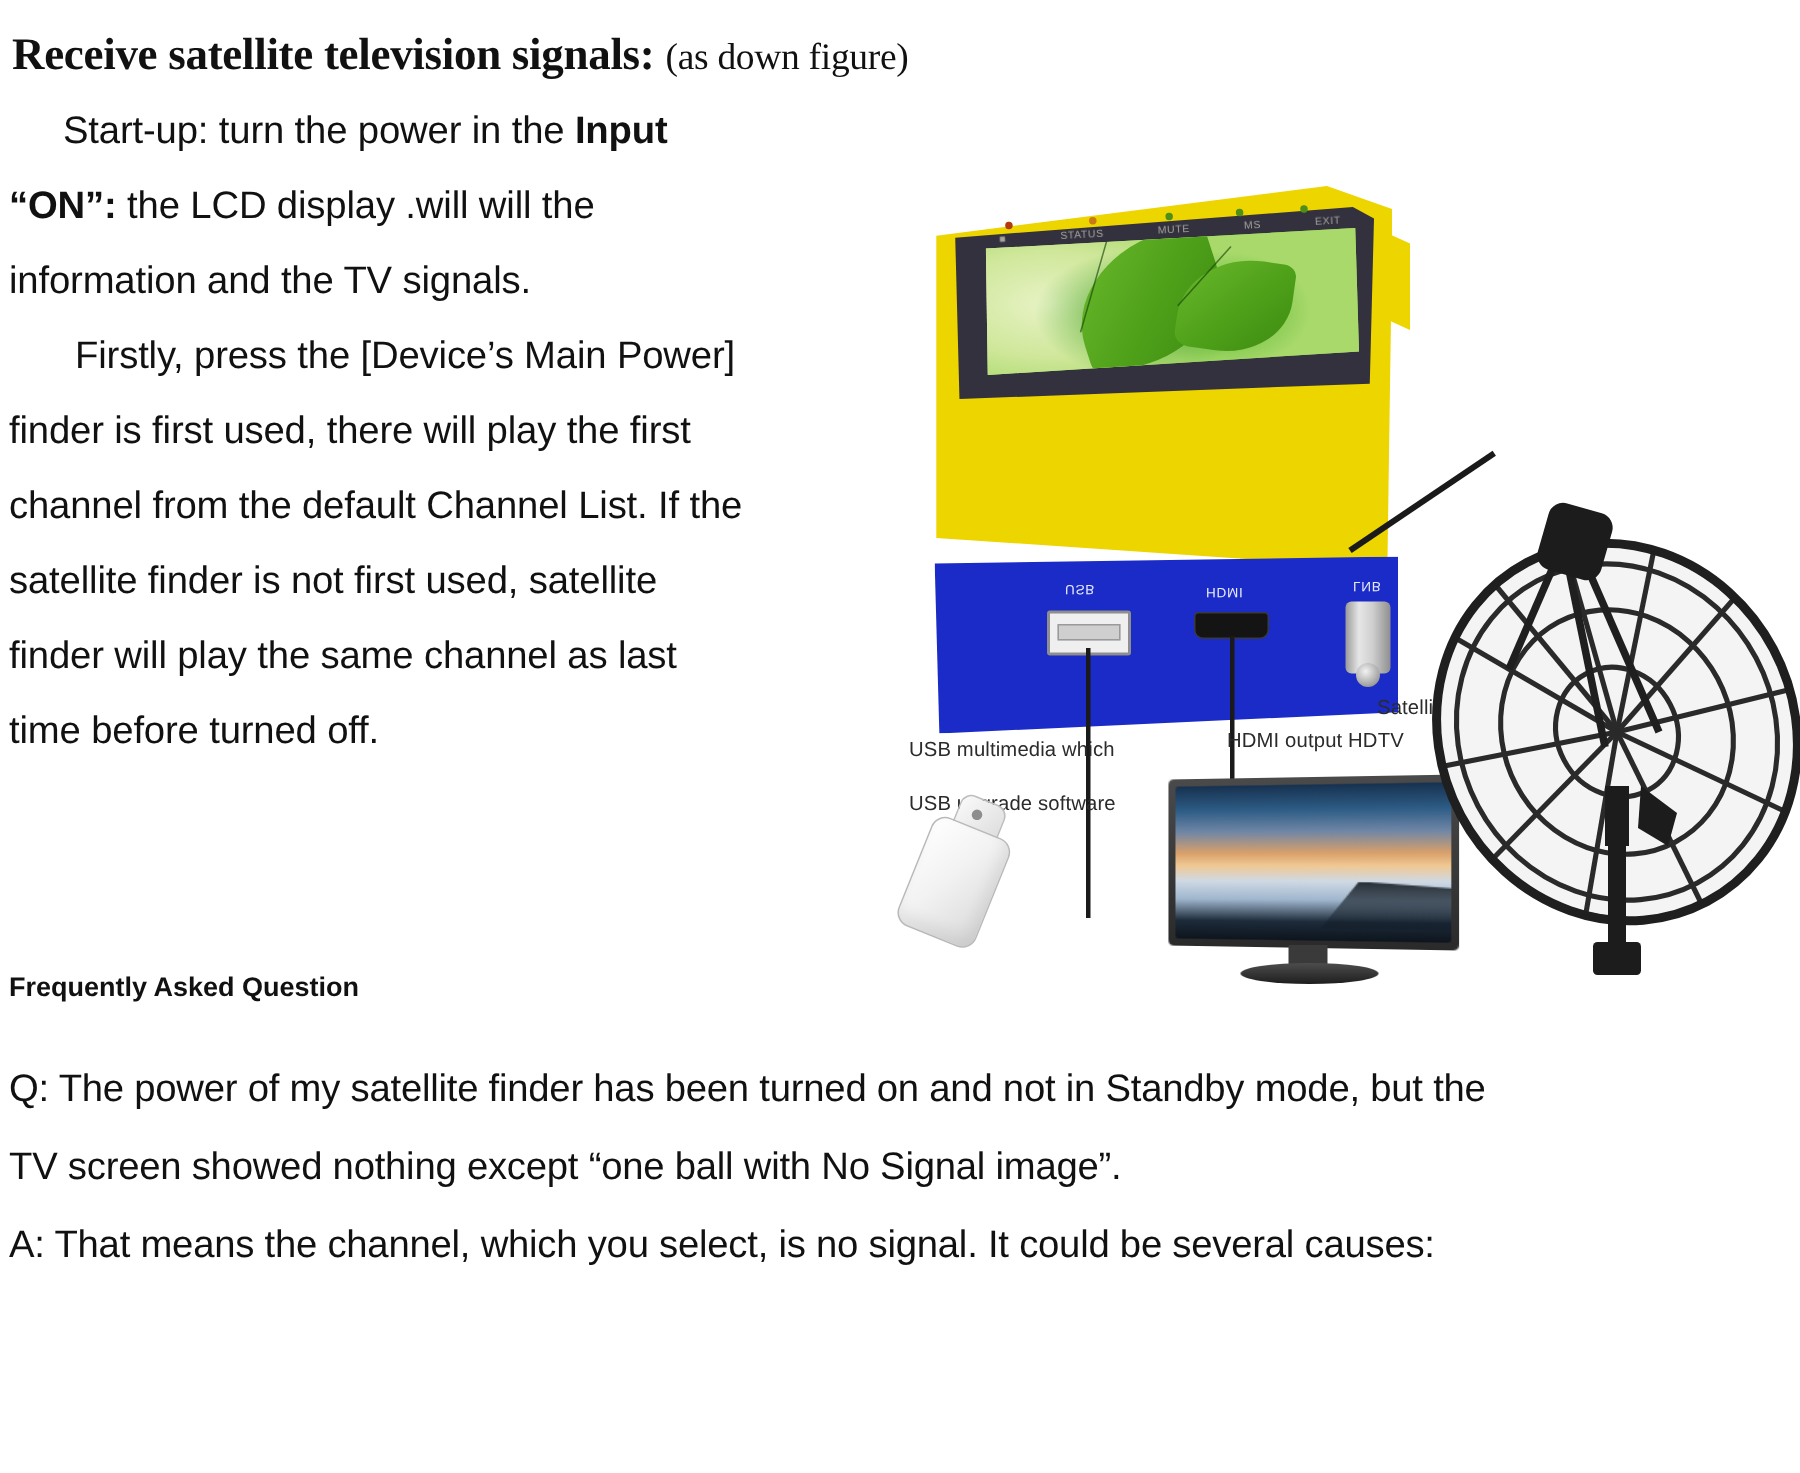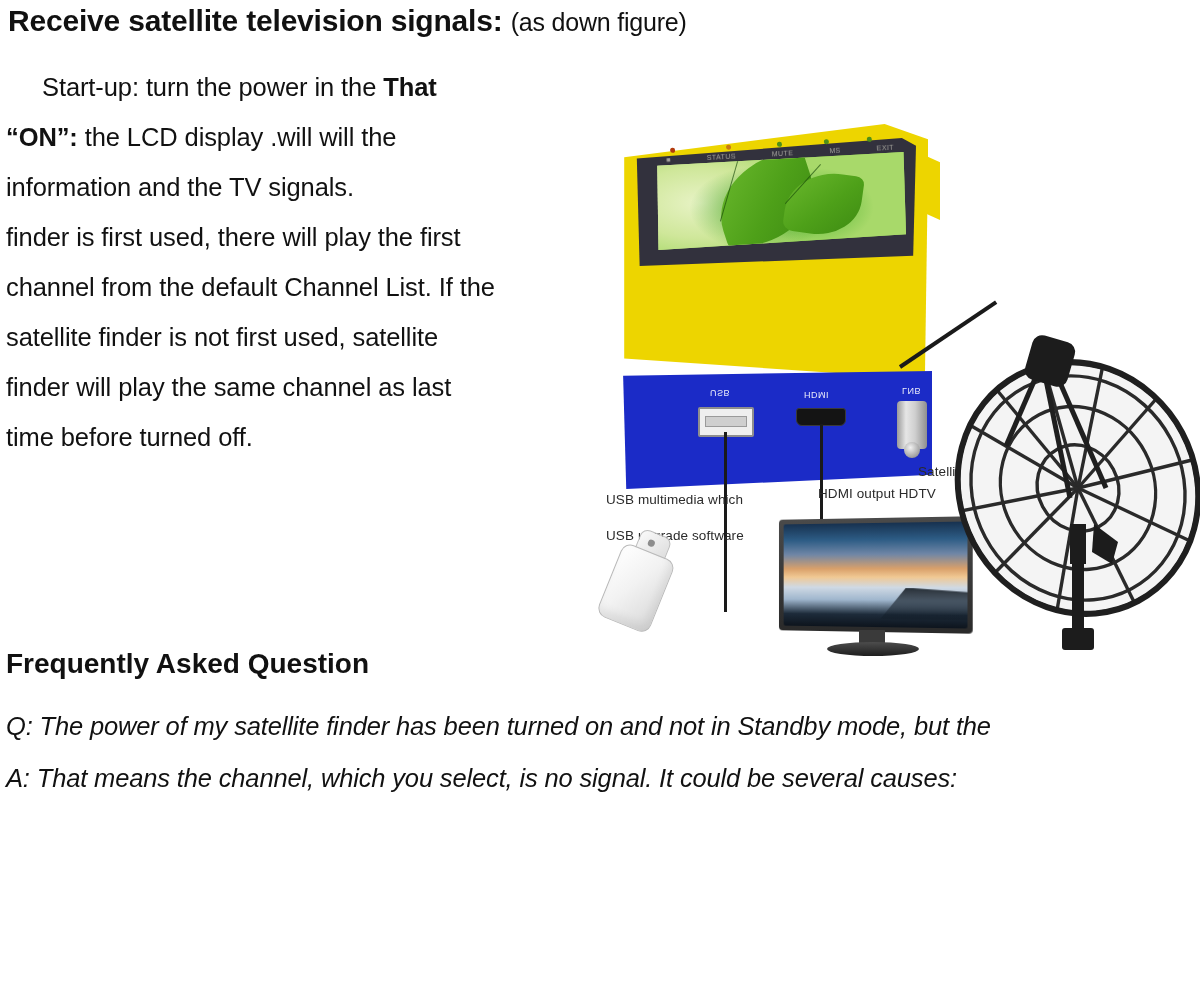--- a/index.html
+++ b/index.html
@@ -19,26 +19,27 @@
   .page {
     position: absolute;
     inset: 0;
     background: #ffffff;
   }
 
   
   .heading {
     position: absolute;
     left: 8px;
-    top: 4px;
+    top: 20px;
     width: 920px;
     font-size: 30px;
     font-weight: bold;
     letter-spacing: -0.2px;
     white-space: nowrap;
+    font-family: Liberation Serif, serif;
   }
   .heading .note {
     font-weight: normal;
     font-size: 25px;
   }
 
   .col-left {
     position: absolute;
     left: 6px;
     top: 62px;
@@ -49,33 +50,32 @@
   }
   .col-left p { margin: 0; }
   .ind-1 { text-indent: 36px; }
   .ind-2 { text-indent: 44px; }
   .b { font-weight: bold; }
 
   .faq-title {
     position: absolute;
     left: 6px;
     top: 648px;
-    font-size: 28px;
+    font-size: 18px;
     font-weight: bold;
   }
 
   .col-full {
     position: absolute;
     left: 6px;
     top: 700px;
     width: 1190px;
     font-size: 25.5px;
     line-height: 52px;
     letter-spacing: -0.15px;
-    font-style: italic;
   }
   .col-full p { margin: 0; }
 
   
   .figure {
     position: absolute;
     left: 570px;
     top: 100px;
     width: 630px;
     height: 570px;
@@ -310,41 +310,43 @@
 <div class="page">
 
   <div class="heading">
     <span>Receive satellite television signals:</span>
     <span class="note">(as down figure)</span>
   </div>
 
   <div class="col-left">
     <div>
       <p class="ind-1">
-        <span>Start-up: turn the power in the </span><span class="b">That</span>
+        <span>Start-up: turn the power in the </span><span class="b">Input</span>
       </p>
       <p>
         <span class="b">“ON”:</span><span> the LCD display .will will the</span>
       </p>
       <p>information and the TV signals.</p>
     </div>
 
     <div>
+      <p class="ind-2">Firstly, press the [Device’s Main Power]</p>
       <p>finder is first used, there will play the first</p>
       <p>channel from the default Channel List. If the</p>
       <p>satellite finder is not first used, satellite</p>
       <p>finder will play the same channel as last</p>
       <p>time before turned off.</p>
     </div>
   </div>
 
   <div class="faq-title">Frequently Asked Question</div>
 
   <div class="col-full">
     <p> Q: The power of my satellite finder has been turned on and not in Standby mode, but the</p>
+    <p>TV screen showed nothing except “one ball with No Signal image”.</p>
     <p> A: That means the channel, which you select, is no signal. It could be several causes:</p>
   </div>
 
   <div class="figure">
 
     <div class="device">
       <div class="dev-yellow"></div>
       <div class="dev-yellow-tab"></div>
       <div class="dev-bezel"></div>
 

